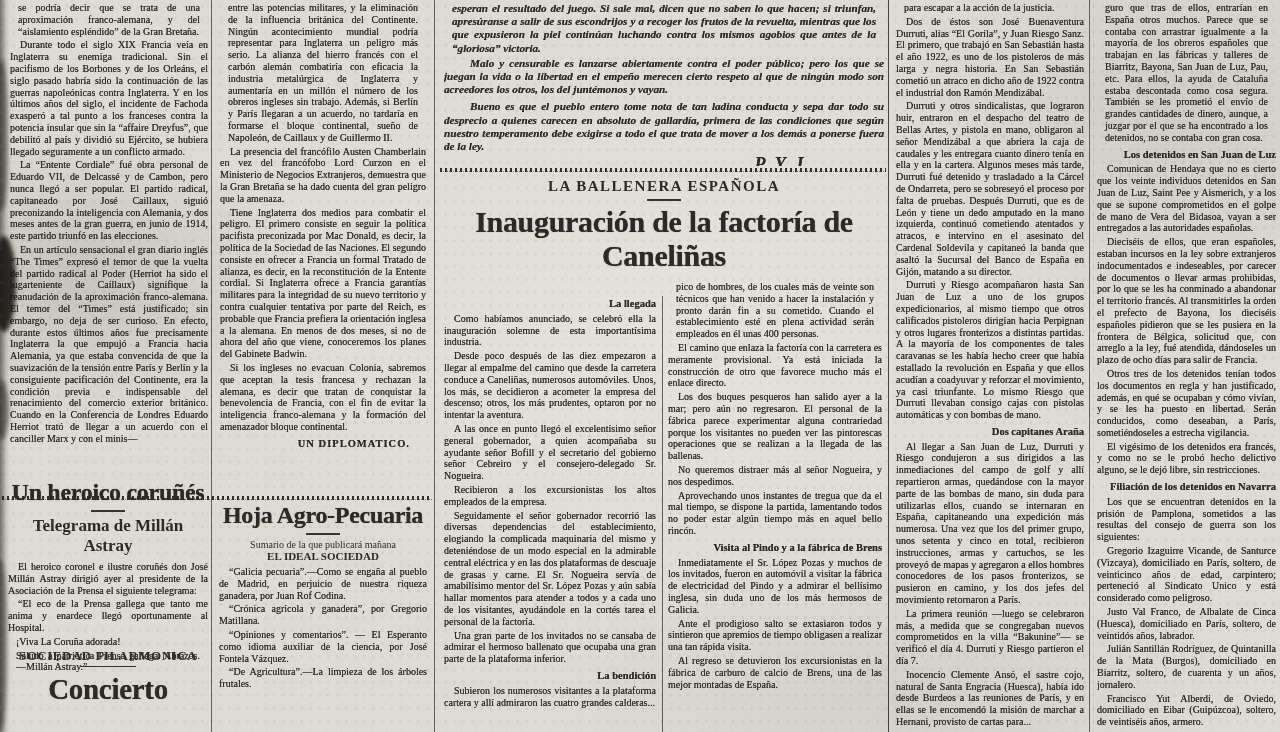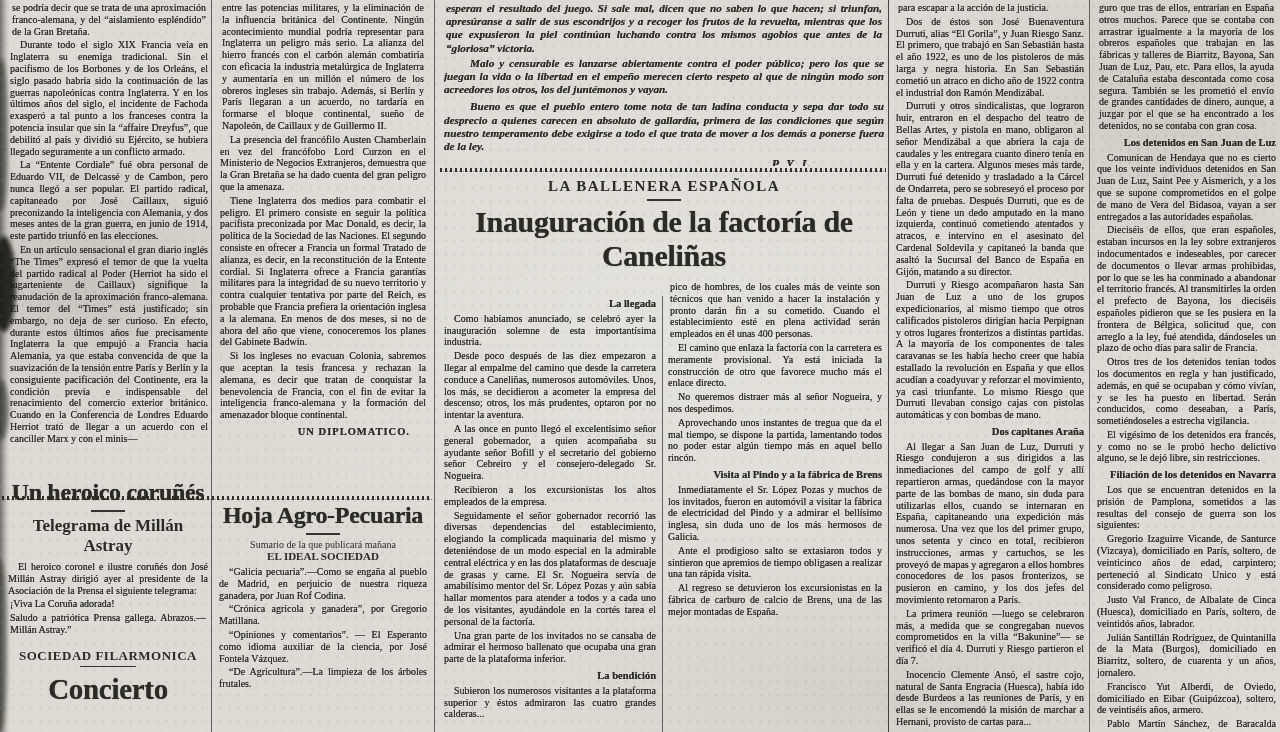--- a/index.html
+++ b/index.html
@@ -22,35 +22,35 @@
       radial-gradient(rgba(255,255,255,.10) 1px, transparent 1.4px);
     background-size:9px 13px, 15px 7px, 11px 17px;
     background-position:0 0, 4px 6px, 7px 2px;
   }
   .col{
     position:absolute;overflow:hidden;
     font-size:10px;line-height:11.8px;text-align:justify;
     text-shadow:0 0 .6px rgba(43,42,38,.8);
   }
   .blk-p{margin:0 0 2px;text-indent:10px;}
-  .blk-pc{margin:0 2px 2px;text-indent:0;}
+  .blk-pc{margin:0 8px 2px;text-indent:0;}
   .blk-h{font-weight:bold;text-align:right;margin:5px 0 3px;text-indent:0;font-size:10.5px;}
   .blk-sig{font-weight:bold;text-align:right;padding-right:16px;margin-top:5px;letter-spacing:1px;font-size:10.5px;}
   .vrule{position:absolute;width:1px;background:rgba(35,34,30,.65);}
   .dotrule{position:absolute;height:3px;
     background:repeating-linear-gradient(90deg, rgba(30,29,25,.9) 0 2px, transparent 2px 5px);
     border-bottom:1px dotted rgba(30,29,25,.55);}
   .dash{width:34px;height:2px;background:#36342f;margin:4px auto;}
   .big-head{font-weight:bold;text-align:center;letter-spacing:-.3px;text-shadow:0 0 .7px rgba(43,42,38,.9);}
   .kicker{font-weight:bold;text-align:center;letter-spacing:1.5px;font-size:15px;}
   .subtitle{font-weight:bold;text-align:center;font-size:17px;margin:4px 0 5px;}
   .smudge{position:absolute;background:#161411;filter:blur(2px);}
   .italic-block{font-style:italic;font-weight:bold;font-size:11.2px;line-height:13.2px;}
   .italic-block .blk-p{text-indent:26px;margin-bottom:4px;}
-  .italic-block .blk-sig{padding-right:70px;font-size:12px;}
+  .italic-block .blk-sig{padding-right:70px;font-size:18px;}
   .centerline{width:56px;height:1px;background:#36342f;margin:2px auto 6px;}
 </style>
 </head>
 <body>
 
 <div id="page">
 
   <div class="vrule" style="left:211px;top:0;height:732px;"></div>
   <div class="vrule" style="left:434px;top:0;height:732px;"></div>
   <div class="vrule" style="left:662px;top:296px;height:436px;"></div>
@@ -74,20 +74,21 @@
       <p class="blk-p">Si los ingleses no evacuan Colonia, sabremos que aceptan la tesis francesa y rechazan la alemana, es decir que tratan de conquistar la benevolencia de Francia, con el fin de evitar la inteligencia franco-alemana y la formación del amenazador bloque continental.</p>
       <div class="blk-sig">UN DIPLOMATICO.</div>
     </div>
 
   <div style="position:absolute;left:8px;top:479px;width:200px;">
     <div class="big-head" style="font-size:24px;">Un heroico coruñés</div>
     <div class="dash"></div>
     <div class="subtitle">Telegrama de Millán Astray</div>
     <div class="col" style="position:static;height:auto;">
         <p class="blk-p">El heroico coronel e ilustre coruñés don José Millán Astray dirigió ayer al presidente de la Asociación de la Prensa el siguiente telegrama:</p>
+        <p class="blk-p">“El eco de la Prensa gallega que tanto me anima y enardece llegó oportunamente al Hospital.</p>
         <p class="blk-pc">¡Viva La Coruña adorada!</p>
         <p class="blk-pc">Saludo a patriótica Prensa gallega. Abrazos.—Millán Astray.”</p>
       </div>
   </div>
 
   <div style="position:absolute;left:8px;top:648px;width:200px;">
     <div style="font-weight:bold;text-align:center;font-size:13px;letter-spacing:.5px;">SOCIEDAD FILARMONICA</div>
     <div class="centerline"></div>
     <div class="big-head" style="font-size:29px;">Concierto</div>
   </div>
@@ -113,33 +114,34 @@
     </div>
 
   <div style="position:absolute;left:442px;top:178px;width:444px;">
     <div class="kicker">LA BALLENERA ESPAÑOLA</div>
     <div class="dash"></div>
     <div class="big-head" style="font-size:30px;line-height:34px;margin-top:2px;">Inauguración de la factoría de Caneliñas</div>
   </div>
 
   <div class="col" style="left:444px;top:293px;width:212px;height:439px;">
       <div class="blk-h">La llegada</div>
-      <p class="blk-p">Como habíamos anunciado, se celebró ayer la inauguración solemne de esta importantísima industria.</p>
+      <p class="blk-p">Como habíamos anunciado, se celebró ella la inauguración solemne de esta importantísima industria.</p>
       <p class="blk-p">Desde poco después de las diez empezaron a llegar al empalme del camino que desde la carretera conduce a Caneliñas, numerosos automóviles. Unos, los más, se decidieron a acometer la empresa del descenso; otros, los más prudentes, optaron por no intentar la aventura.</p>
       <p class="blk-p">A las once en punto llegó el excelentísimo señor general gobernador, a quien acompañaba su ayudante señor Bofill y el secretario del gobierno señor Cebreiro y el consejero-delegado Sr. Nogueira.</p>
       <p class="blk-p">Recibieron a los excursionistas los altos empleados de la empresa.</p>
       <p class="blk-p">Seguidamente el señor gobernador recorrió las diversas dependencias del establecimiento, elogiando la complicada maquinaria del mismo y deteniéndose de un modo especial en la admirable central eléctrica y en las dos plataformas de descuaje de grasas y carne. El Sr. Nogueira servía de amabilísimo mentor del Sr. López Pozas y aún sabía hallar momentos para atender a todos y a cada uno de los visitantes, ayudándole en la cortés tarea el personal de la factoría.</p>
       <p class="blk-p">Una gran parte de los invitados no se cansaba de admirar el hermoso ballenato que ocupaba una gran parte de la plataforma inferior.</p>
       <div class="blk-h">La bendición</div>
-      <p class="blk-p">Subieron los numerosos visitantes a la plataforma superior y éstos admiraron las cuatro grandes calderas...</p>
+      <p class="blk-p">Subieron los numerosos visitantes a la plataforma cartera y allí admiraron las cuatro grandes calderas...</p>
     </div>
 
   <div class="col" style="left:668px;top:281px;width:214px;height:451px;">
       <p class="blk-pc">pico de hombres, de los cuales más de veinte son técnicos que han venido a hacer la instalación y pronto darán fin a su cometido. Cuando el establecimiento esté en plena actividad serán empleados en él unas 400 personas.</p>
       <p class="blk-p">El camino que enlaza la factoría con la carretera es meramente provisional. Ya está iniciada la construcción de otro que favorece mucho más el enlace directo.</p>
+      <p class="blk-p">Los dos buques pesqueros han salido ayer a la mar; pero aún no regresaron. El personal de la fábrica parece experimentar alguna contrariedad porque los visitantes no pueden ver las pintorescas operaciones que se realizan a la llegada de las ballenas.</p>
       <p class="blk-p">No queremos distraer más al señor Nogueira, y nos despedimos.</p>
       <p class="blk-p">Aprovechando unos instantes de tregua que da el mal tiempo, se dispone la partida, lamentando todos no poder estar algún tiempo más en aquel bello rincón.</p>
       <div class="blk-h">Visita al Pindo y a la fábrica de Brens</div>
       <p class="blk-p">Inmediatamente el Sr. López Pozas y muchos de los invitados, fueron en automóvil a visitar la fábrica de electricidad del Pindo y a admirar el bellísimo inglesa, sin duda uno de los más hermosos de Galicia.</p>
       <p class="blk-p">Ante el prodigioso salto se extasiaron todos y sintieron que apremios de tiempo obligasen a realizar una tan rápida visita.</p>
       <p class="blk-p">Al regreso se detuvieron los excursionistas en la fábrica de carburo de calcio de Brens, una de las mejor montadas de España.</p>
     </div>
 
   <div class="col" style="left:896px;top:2px;width:188px;height:728px;">
       <p class="blk-pc">para escapar a la acción de la justicia.</p>

